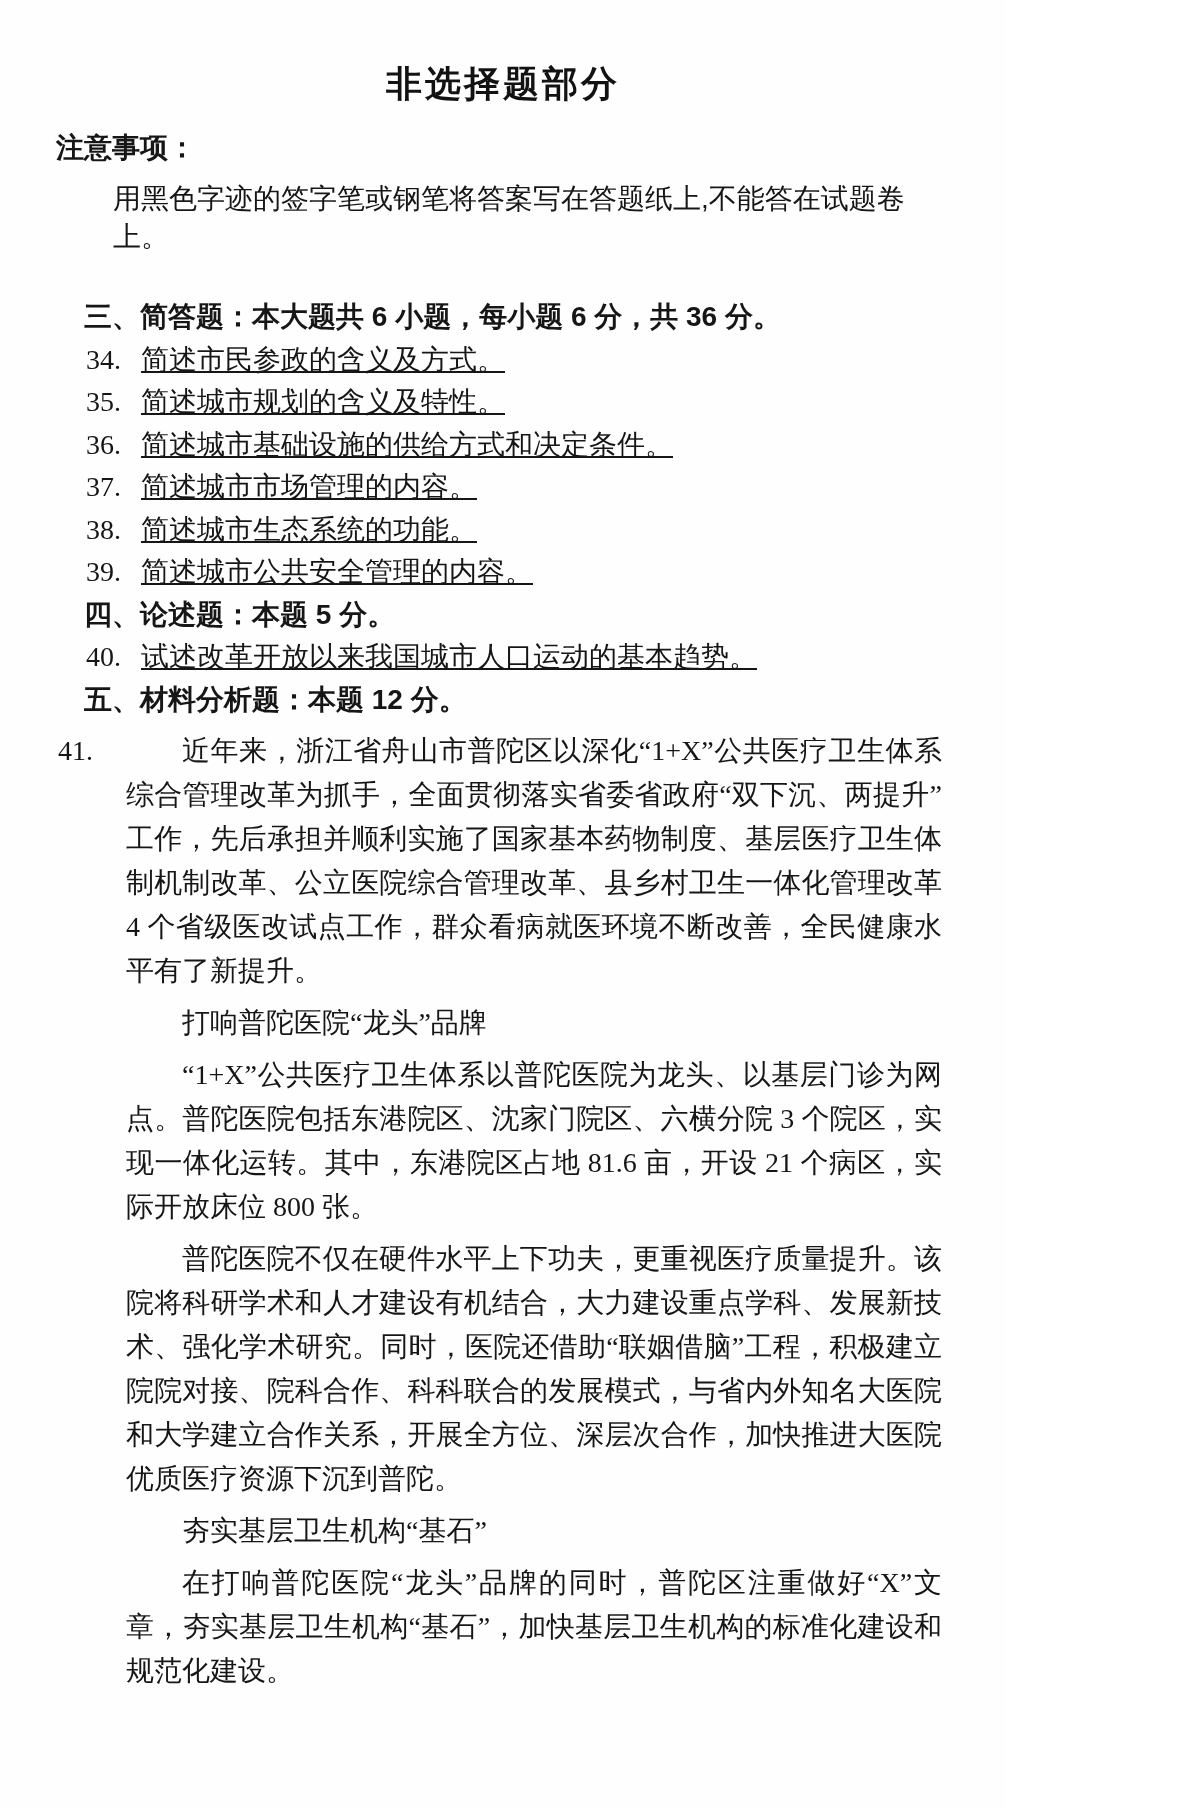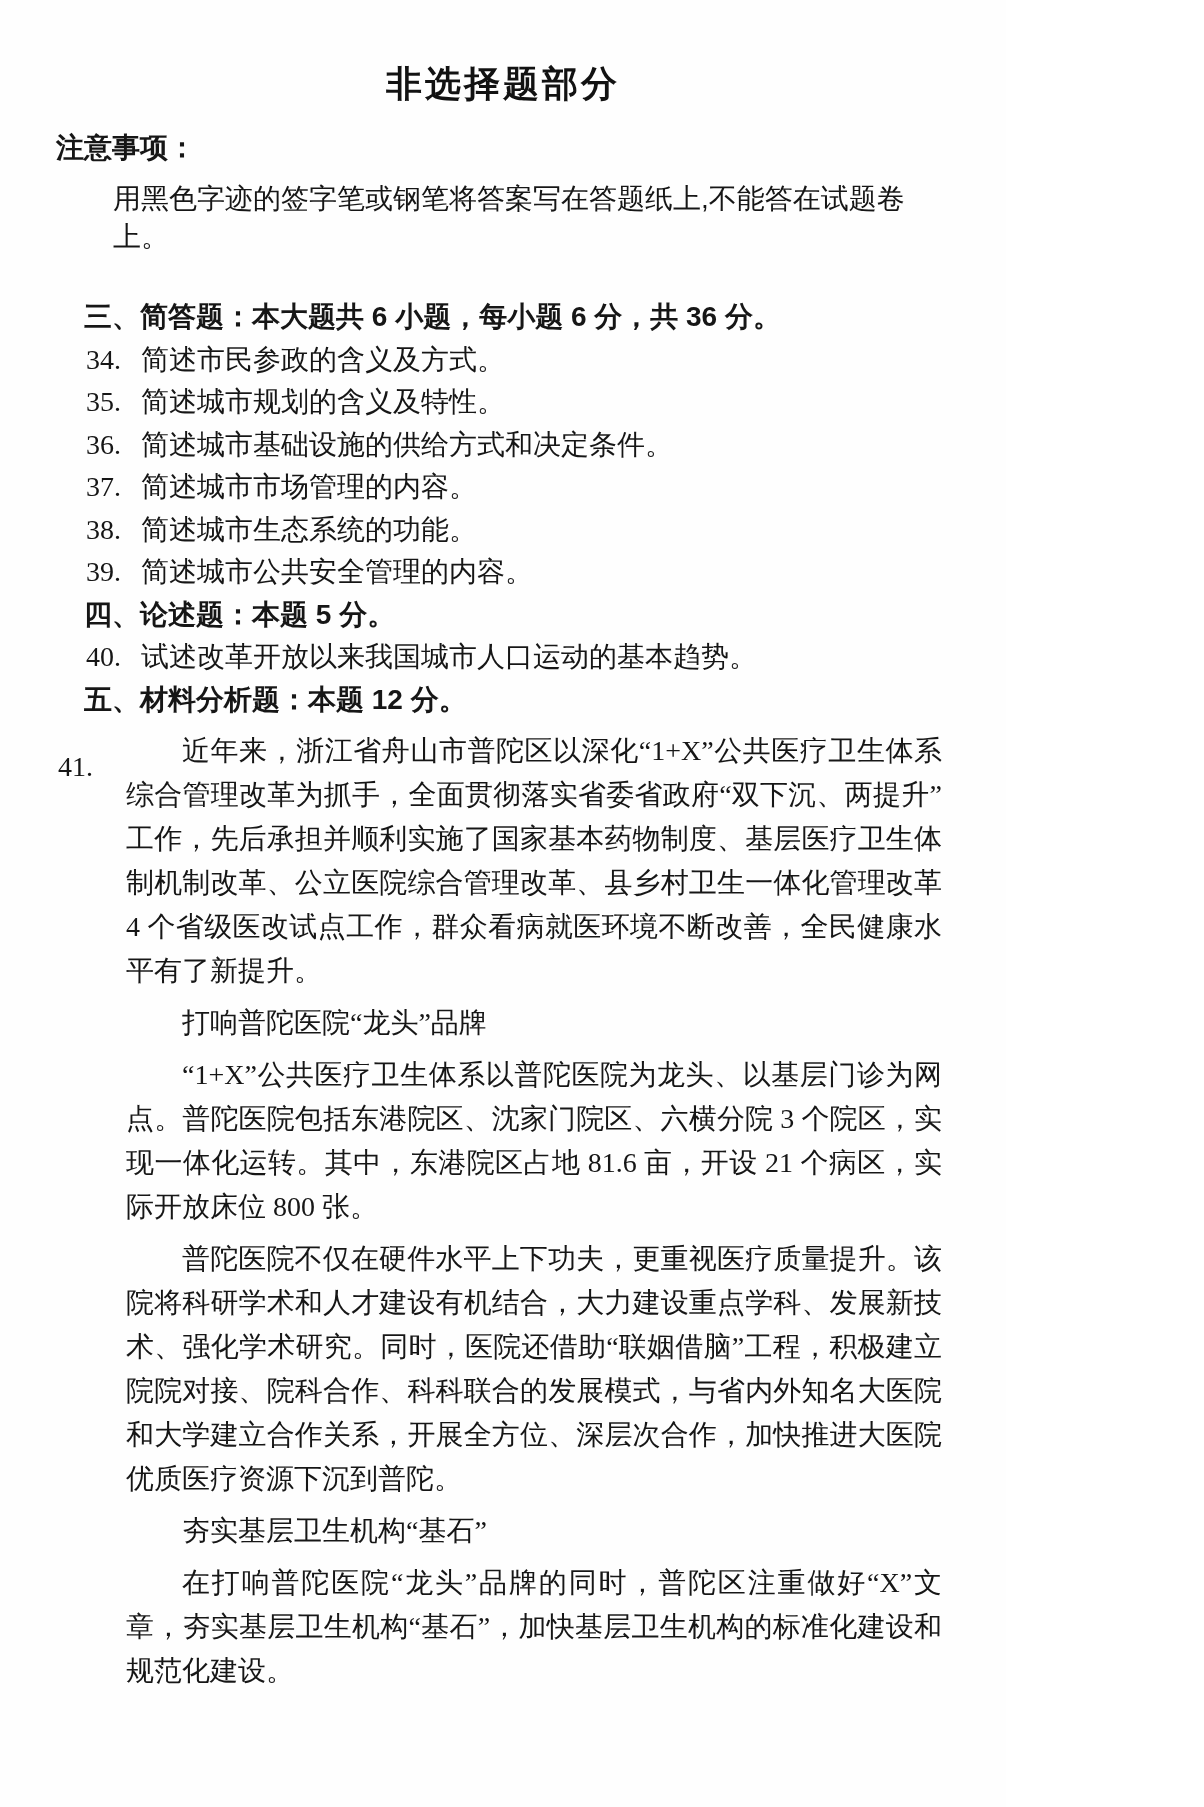--- a/index.html
+++ b/index.html
@@ -51,20 +51,21 @@
     font-size: 28px;
     white-space: nowrap;
   }
   .q {
     position: relative;
     padding-left: 113px;
     height: 42.5px;
     line-height: 42.5px;
     font-size: 28px;
     white-space: nowrap;
+    text-decoration: underline;
   }
   .qnum {
     position: absolute;
     left: 58px;
     top: 0;
   }
   .material {
     position: relative;
     margin-top: 2px;
     padding-left: 118px;
@@ -73,21 +74,21 @@
     line-height: 44px;
     text-align: justify;
   }
   .material p {
     margin: 8px;
     text-indent: 2em;
   }
   .qnum-41 {
     position: absolute;
     left: 58px;
-    top: 16px;
+    top: 0;
     line-height: 44px;
     text-indent: 0;
   }
   .footer {
     position: absolute;
     top: 1698px;
     left: 0;
     width: 100%;
     text-align: center;
     font-size: 27px;

